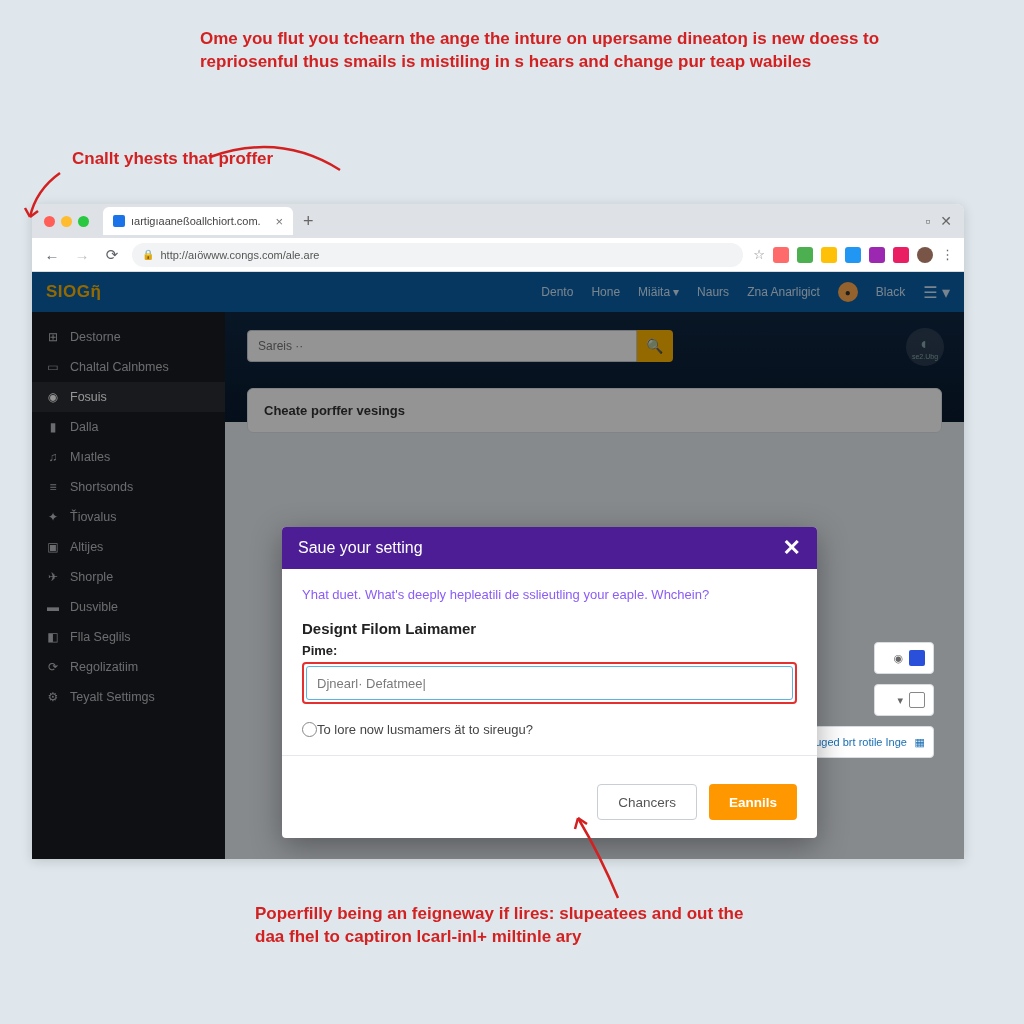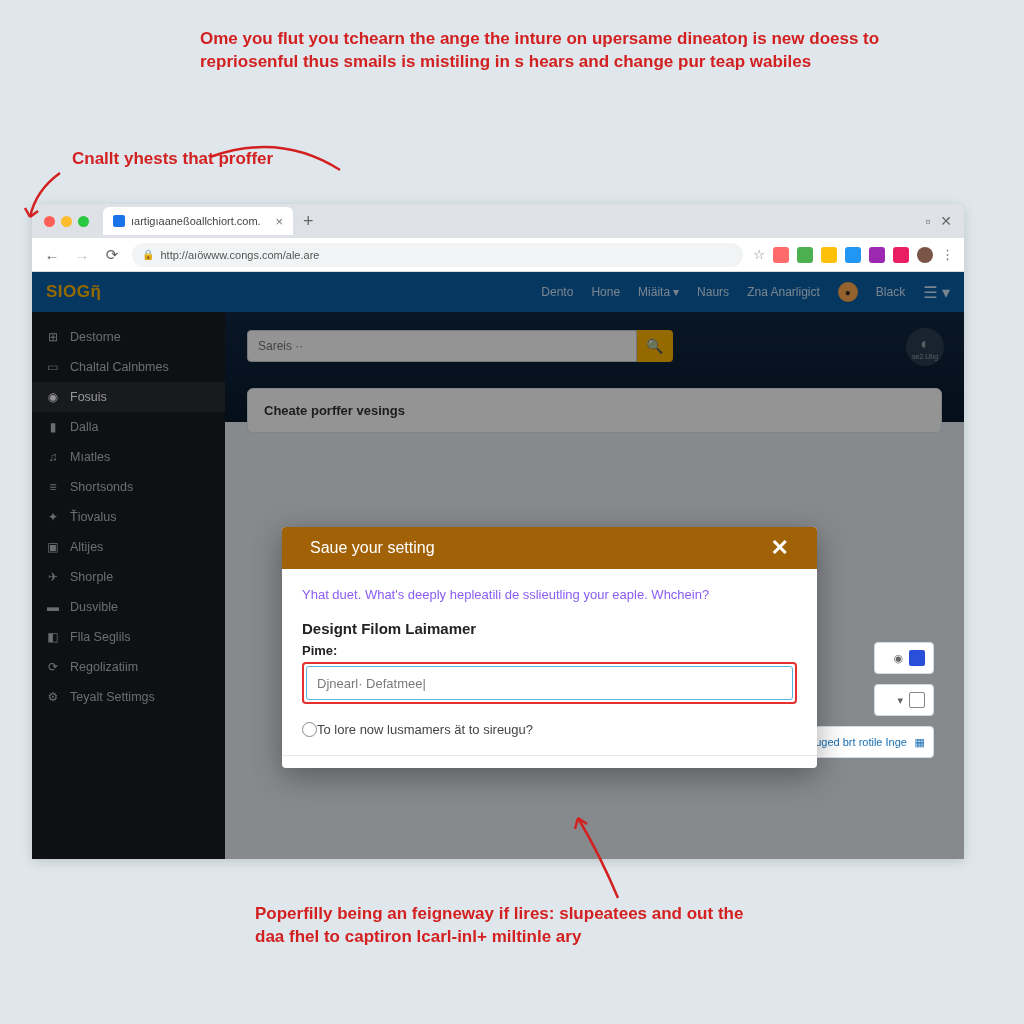--- a/index.html
+++ b/index.html
@@ -54,21 +54,21 @@
 .search-input { flex: 1; max-width: 390px; height: 32px; background: #fff; border: 1px solid #c9ced4; border-radius: 4px 0 0 4px; padding: 14px 10px; font-size: 12px; color: #888; }
 .search-btn { width: 36px; height: 32px; background: #ffb700; border: none; border-radius: 0 4px 4px 0; display: flex; align-items: center; justify-content: center; font-size: 14px; color: #333; }
 .corner-badge { position: absolute; right: 20px; top: 16px; width: 38px; height: 38px; border-radius: 50%; background: rgba(255,255,255,0.12); display: flex; align-items: center; justify-content: center; color: #8aa; font-size: 10px; flex-direction: column; }
 
 .panel { background: #fff; border: 1px solid #dfe3e8; border-radius: 6px; padding: 14px 16px; }
 .panel-title { font-size: 13px; font-weight: 600; color: #333; }
 
 .dim-overlay { position: absolute; inset: 0; background: rgba(0,0,0,0.42); z-index: 50; }
 
 .modal { position: absolute; top: 255px; left: 250px; width: 535px; background: #fff; border-radius: 4px; box-shadow: 0 8px 30px rgba(0,0,0,0.35); z-index: 60; overflow: hidden; }
-.modal-header { background: #a16207; color: #fff; height: 42px; display: flex; align-items: center; padding: 0 28px; font-size: 16px; font-weight: 500; }
+.modal-header { background: #4c1d95; color: #fff; height: 42px; display: flex; align-items: center; padding: 0 16px; font-size: 16px; font-weight: 500; }
 .modal-close { margin-left: auto; font-size: 22px; cursor: pointer; font-weight: 700; }
 .modal-body { padding: 18px 20px 12px; }
 .modal-desc { font-size: 13px; color: #8b5cf6; margin-bottom: 18px; }
 .modal-section-title { font-size: 15px; font-weight: 700; color: #222; margin-bottom: 6px; }
 .modal-label { font-size: 13px; font-weight: 700; color: #222; margin-bottom: 4px; display: block; }
 .modal-input-wrap { border: 2.5px solid #e53030; border-radius: 4px; padding: 2px; margin-bottom: 14px; }
 .modal-input { width: 100%; height: 34px; border: 1.5px solid #5bb3e0; border-radius: 3px; padding: 0 10px; font-size: 13px; color: #7a7a7a; outline: none; }
 .radio-row { display: flex; align-items: center; font-size: 13px; color: #444; padding: 4px 0 14px; }
 .radio-circle { width: 15px; height: 15px; border: 1.5px solid #888; border-radius: 50%; }
 .modal-divider { height: 1px; background: #e4e7eb; margin: 4px -20px 0; }
@@ -262,16 +262,20 @@
         <label class="modal-label">Pime:</label>
         <div class="modal-input-wrap">
           <input class="modal-input" value="Djnearl· Defatmee|" style="">
         </div>
         <div class="radio-row">
           <span class="radio-circle"></span>
           <span>To lore now lusmamers ät to sireugu?</span>
         </div>
         <div class="modal-divider"></div>
       </div>
+      <div class="modal-footer">
+        <button class="btn btn-secondary">Chancers</button>
+        <button class="btn btn-primary">Eannils</button>
+      </div>
     </div>
 
   </div>
 </div>
 
 </body></html>

